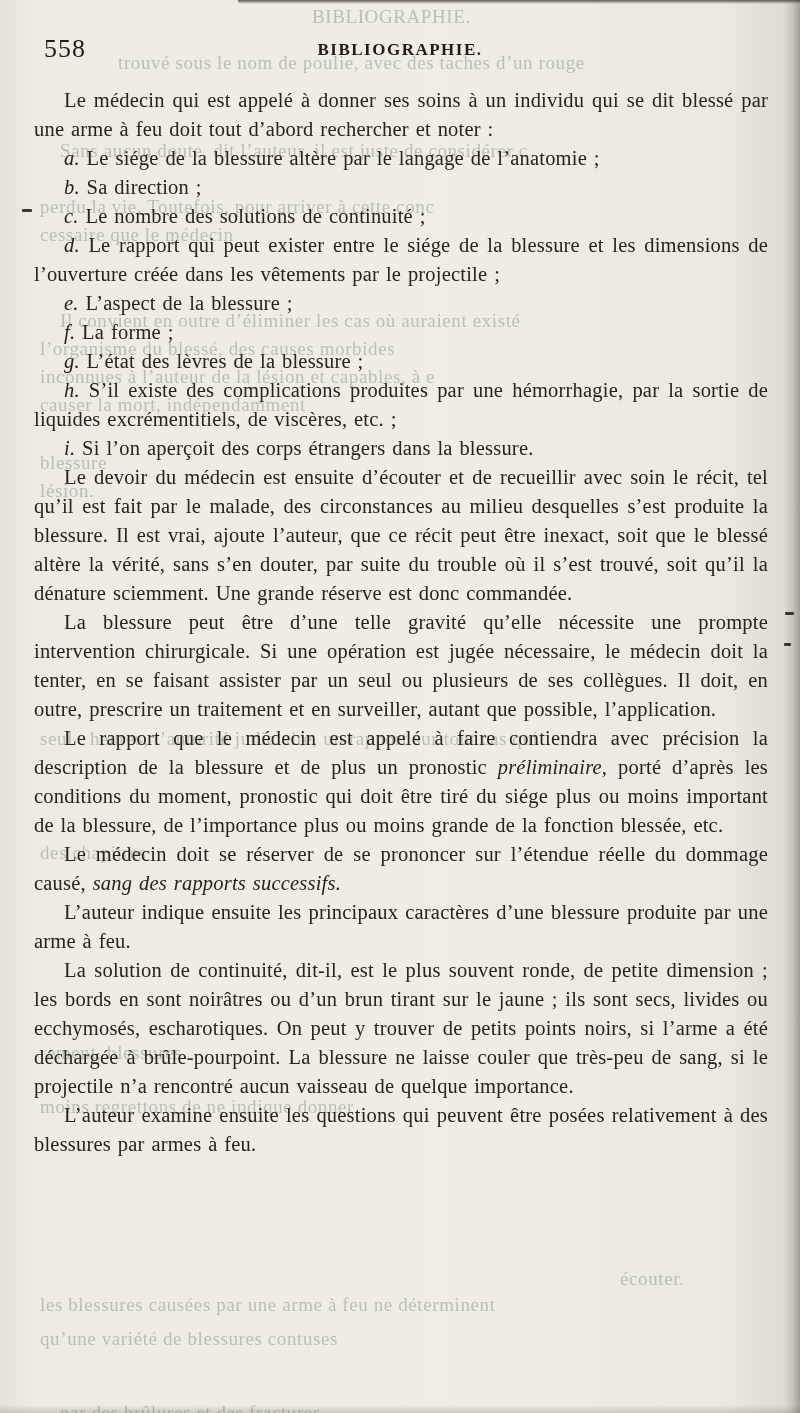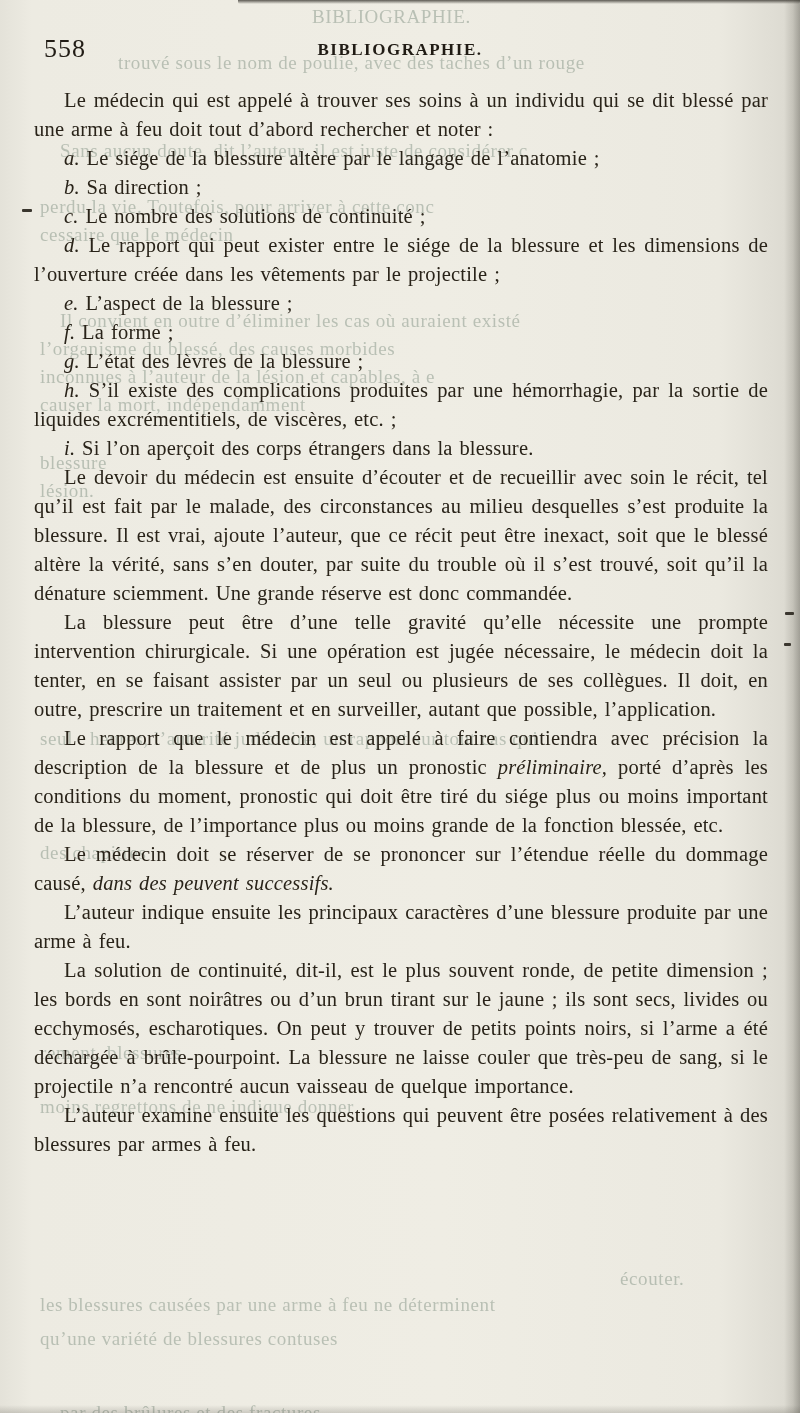--- a/index.html
+++ b/index.html
@@ -102,32 +102,32 @@
   <div class="speck s1"></div>
   <div class="speck s2"></div>
   <div class="speck s3"></div>
 
   <div class="header-row">
     <div class="page-number">558</div>
     <div class="running-header">BIBLIOGRAPHIE.</div>
   </div>
 
   <div class="page-body">
-      <p><span>Le médecin qui est appelé à trouver ses soins à un individu qui se dit blessé par une arme à feu doit tout d’abord rechercher et noter :</span></p>
+      <p><span>Le médecin qui est appelé à donner ses soins à un individu qui se dit blessé par une arme à feu doit tout d’abord rechercher et noter :</span></p>
       <p><span class="it">a.</span><span> Le siége de la blessure altère par le langage de l’anatomie ;</span></p>
       <p><span class="it">b.</span><span> Sa direction ;</span></p>
       <p><span class="it">c.</span><span> Le nombre des solutions de continuité ;</span></p>
       <p><span class="it">d.</span><span> Le rapport qui peut exister entre le siége de la blessure et les dimensions de l’ouverture créée dans les vêtements par le projectile ;</span></p>
       <p><span class="it">e.</span><span> L’aspect de la blessure ;</span></p>
       <p><span class="it">f.</span><span> La forme ;</span></p>
       <p><span class="it">g.</span><span> L’état des lèvres de la blessure ;</span></p>
       <p><span class="it">h.</span><span> S’il existe des complications produites par une hémorrhagie, par la sortie de liquides excrémentitiels, de viscères, etc. ;</span></p>
       <p><span class="it">i.</span><span> Si l’on aperçoit des corps étrangers dans la blessure.</span></p>
       <p><span>Le devoir du médecin est ensuite d’écouter et de recueillir avec soin le récit, tel qu’il est fait par le malade, des circonstances au milieu desquelles s’est produite la blessure. Il est vrai, ajoute l’auteur, que ce récit peut être inexact, soit que le blessé altère la vérité, sans s’en douter, par suite du trouble où il s’est trouvé, soit qu’il la dénature sciemment. Une grande réserve est donc commandée.</span></p>
       <p><span>La blessure peut être d’une telle gravité qu’elle nécessite une prompte intervention chirurgicale. Si une opération est jugée nécessaire, le médecin doit la tenter, en se faisant assister par un seul ou plusieurs de ses collègues. Il doit, en outre, prescrire un traitement et en surveiller, autant que possible, l’application.</span></p>
       <p><span>Le rapport que le médecin est appelé à faire contiendra avec précision la description de la blessure et de plus un pronostic </span><span class="it">préliminaire,</span><span> porté d’après les conditions du moment, pronostic qui doit être tiré du siége plus ou moins important de la blessure, de l’importance plus ou moins grande de la fonction blessée, etc.</span></p>
-      <p><span>Le médecin doit se réserver de se prononcer sur l’étendue réelle du dommage causé, </span><span class="it">dans des peuvent successifs.</span></p>
+      <p><span>Le médecin doit se réserver de se prononcer sur l’étendue réelle du dommage causé, </span><span class="it">sang des rapports successifs.</span></p>
       <p><span>L’auteur indique ensuite les principaux caractères d’une blessure produite par une arme à feu.</span></p>
       <p><span>La solution de continuité, dit-il, est le plus souvent ronde, de petite dimension ; les bords en sont noirâtres ou d’un brun tirant sur le jaune ; ils sont secs, livides ou ecchymosés, escharotiques. On peut y trouver de petits points noirs, si l’arme a été déchargée à brûle-pourpoint. La blessure ne laisse couler que très-peu de sang, si le projectile n’a rencontré aucun vaisseau de quelque importance.</span></p>
       <p><span>L’auteur examine ensuite les questions qui peuvent être posées relativement à des blessures par armes à feu.</span></p>
     </div>
 
 </div>
 
 </body></html>

